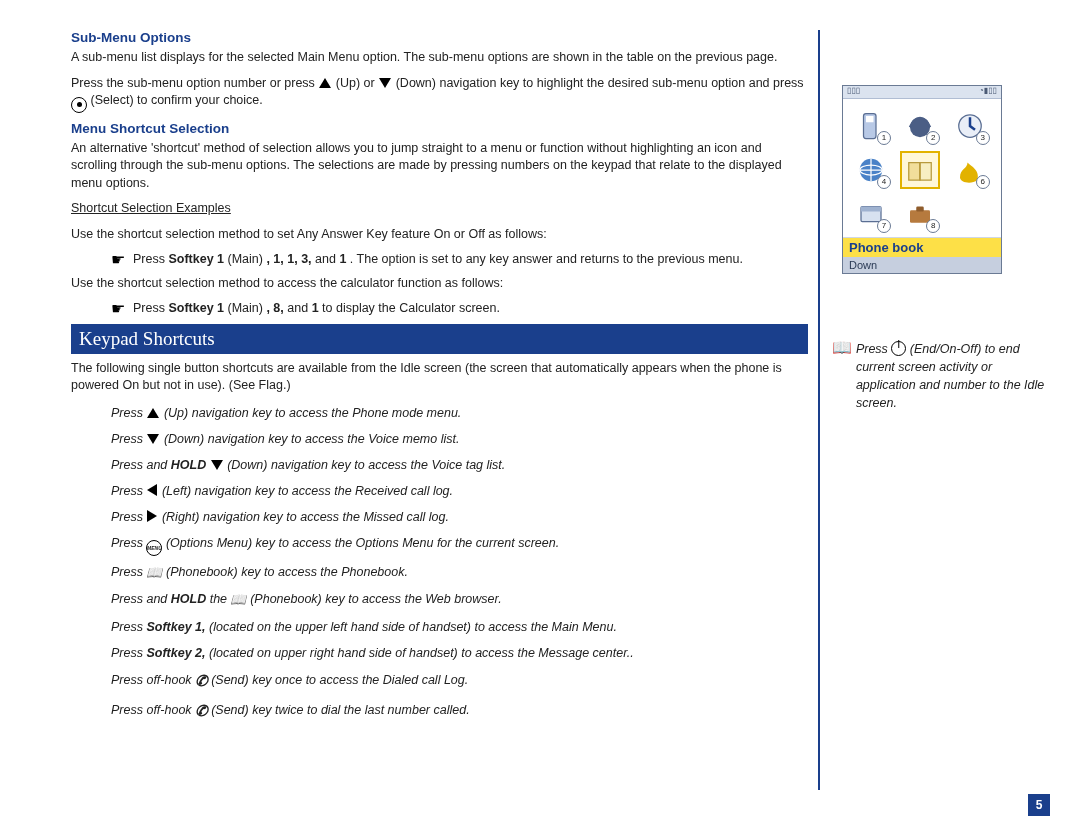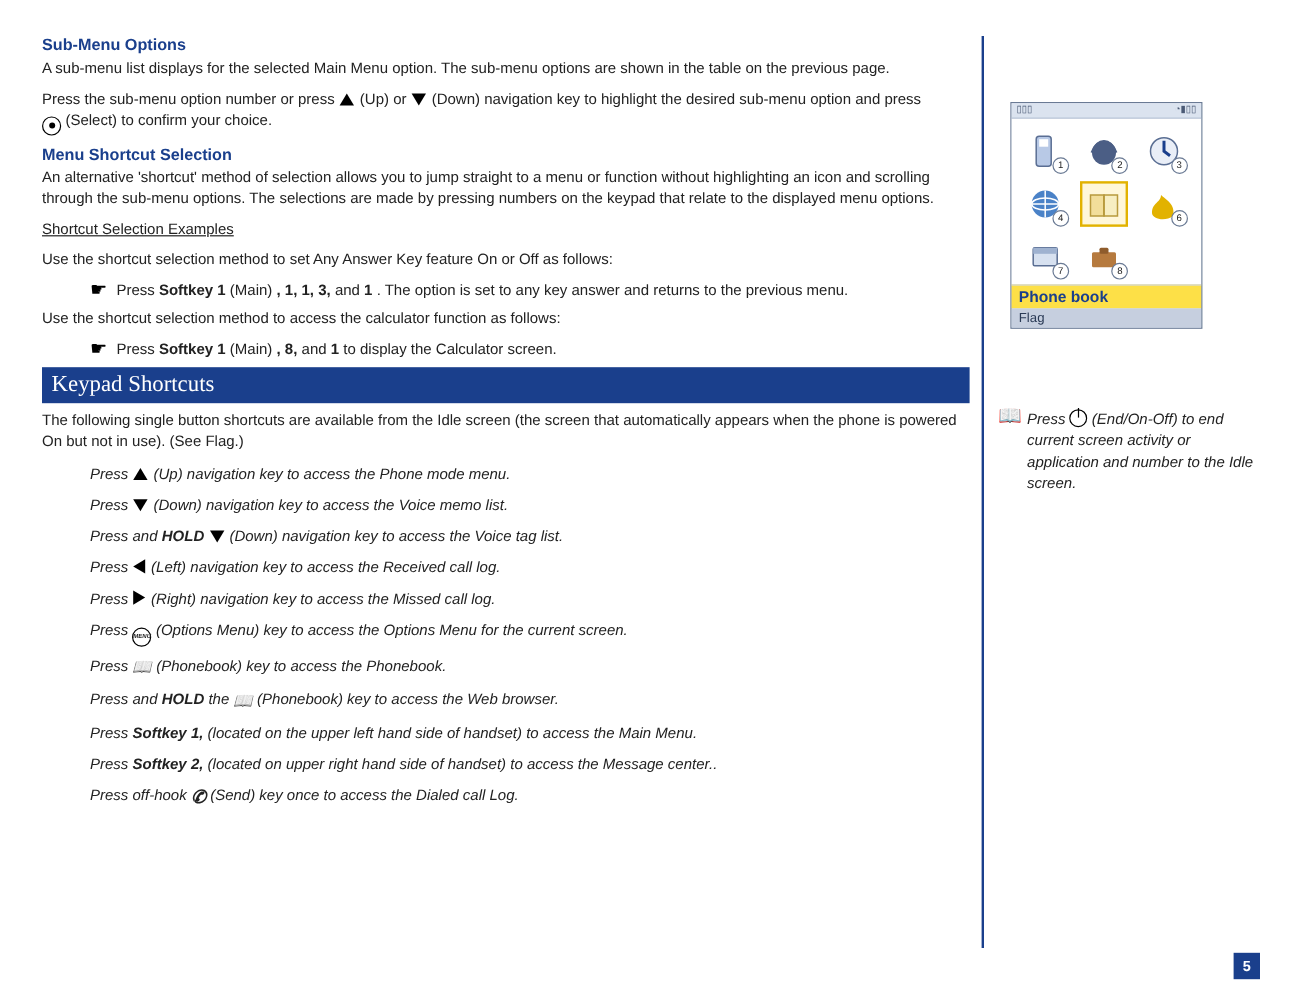--- a/index.html
+++ b/index.html
@@ -7,21 +7,21 @@
     padding: 0;
     font-family: Arial, Helvetica, sans-serif;
     font-size: 12.5px;
     color: #222;
     width: 1080px;
     height: 834px;
     position: relative;
     background: #fff;
   }
   .page {
-    padding: 30px 30px 10px 35px;
+    padding: 30px 30px 10px 71px;
     display: flex;
     column-gap: 10px;
   }
   .main-col {
     flex: 1 1 auto;
     width: 740px;
   }
   .side-col {
     flex: 0 0 220px;
     border-left: 2px solid #1a3f8c;
@@ -212,20 +212,25 @@
       <div class="kp-line">
         <span>Press </span>
         <b>Softkey 2,</b>
         <span> (located on upper right hand side of handset) to access the Message center..</span>
       </div>
       <div class="kp-line">
         <span>Press off-hook </span>
         <span class="icon-phone"></span>
         <span> (Send) key once to access the Dialed call Log.</span>
       </div>
+      <div class="kp-line">
+        <span>Press off-hook </span>
+        <span class="icon-phone"></span>
+        <span> (Send) key twice to dial the last number called.</span>
+      </div>
     </div>
   </div>
 
   <div class="side-col">
     <div class="phone-img">
       <div class="phone-screen">
         <div class="phone-status">
             <span>▯▯▯</span>
             <span>◔▮▯▯</span>
           </div>
@@ -283,21 +288,21 @@
             <svg viewBox="0 0 24 24">
                 <rect x="4" y="9" width="16" height="10" rx="1" fill="#b67a3e"></rect>
                 <rect x="9" y="6" width="6" height="4" rx="1" fill="#8f5c2c"></rect>
               </svg>
             <span class="num">8</span>
           </div>
           <div class="ph-item" style="visibility:hidden;"></div>
         </div>
         <div class="phone-label">Phone book</div>
         <div class="phone-bot">
-            <span>Flag</span>
+            <span>Down</span>
             <span></span>
           </div>
       </div>
     </div>
 
     <div class="sidenote">
       <span class="lead open-book">📖</span>
       <span>
         <span>Press </span>
         <span class="icon-power" style="font-style:normal;"></span>

